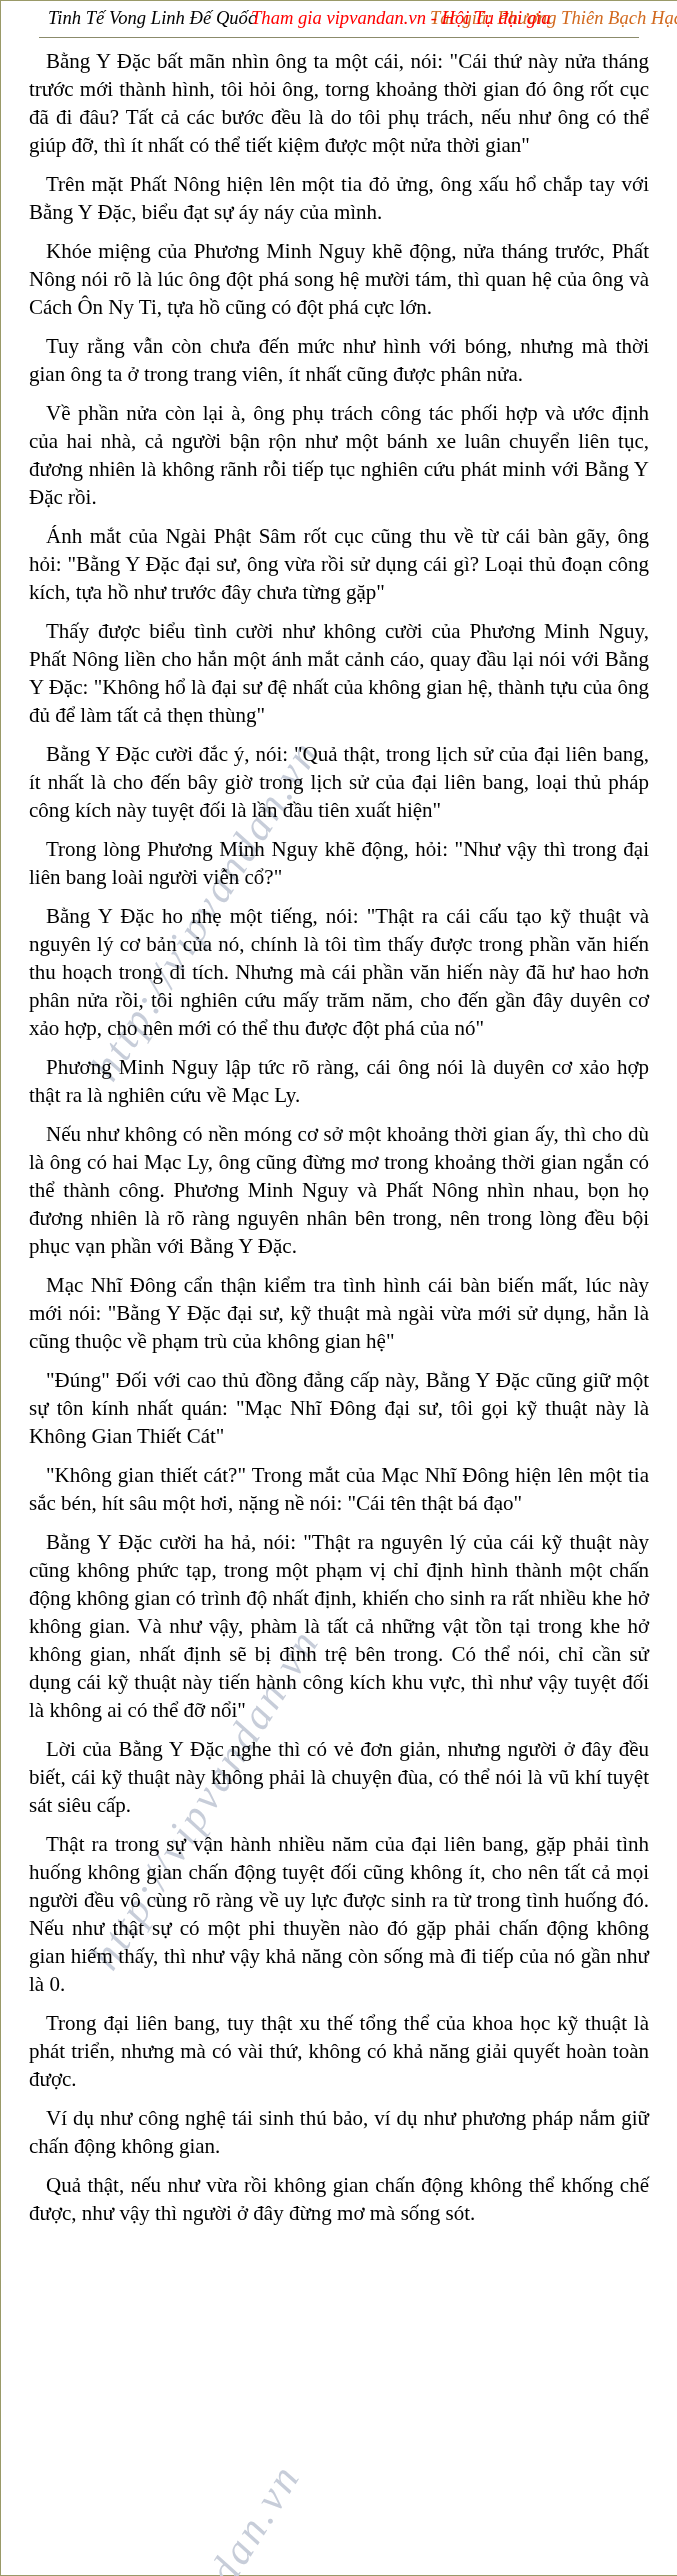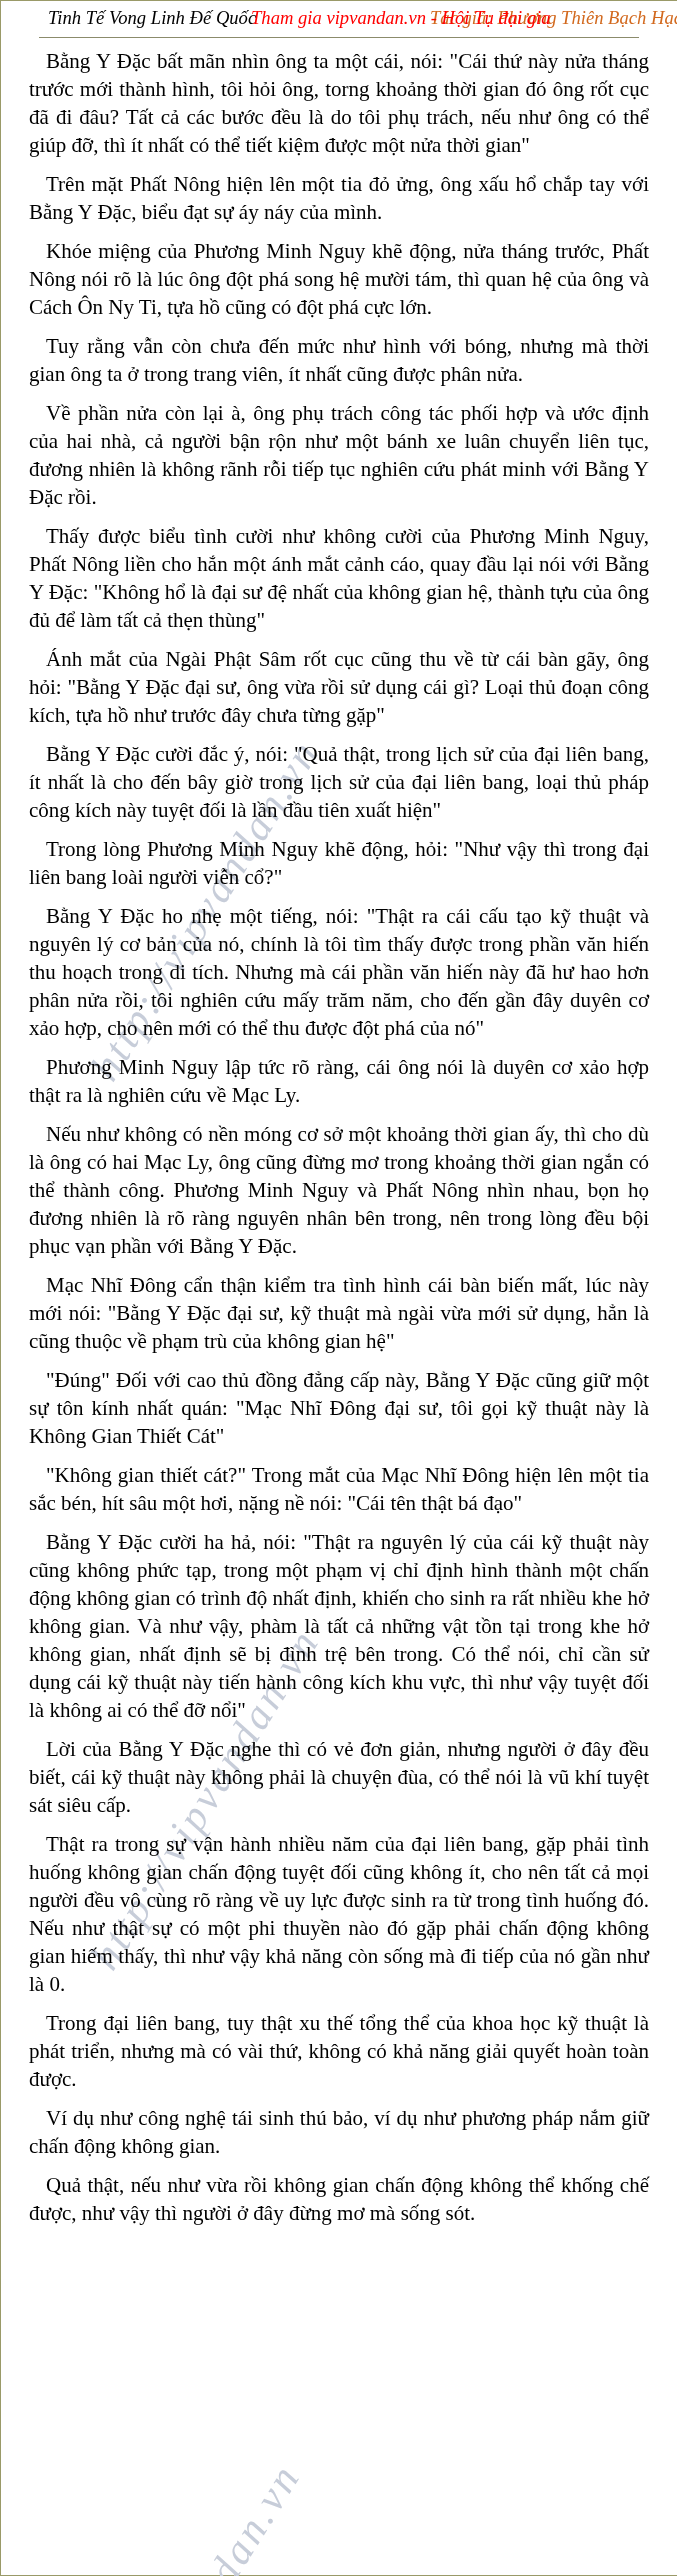--- a/index.html
+++ b/index.html
@@ -63,22 +63,22 @@
     <span class="h-text h-promo" style="color: rgb(255, 0, 0);">Tham gia vipvandan.vn - Hội Tụ đại gia</span>
     <div class="rule"></div>
   </div>
 
   <div class="content">
       <p>Bằng Y Đặc bất mãn nhìn ông ta một cái, nói: "Cái thứ này nửa tháng trước mới thành hình, tôi hỏi ông, torng khoảng thời gian đó ông rốt cục đã đi đâu? Tất cả các bước đều là do tôi phụ trách, nếu như ông có thể giúp đỡ, thì ít nhất có thể tiết kiệm được một nửa thời gian"</p>
       <p>Trên mặt Phất Nông hiện lên một tia đỏ ửng, ông xấu hổ chắp tay với Bằng Y Đặc, biểu đạt sự áy náy của mình.</p>
       <p>Khóe miệng của Phương Minh Nguy khẽ động, nửa tháng trước, Phất Nông nói rõ là lúc ông đột phá song hệ mười tám, thì quan hệ của ông và Cách Ôn Ny Ti, tựa hồ cũng có đột phá cực lớn.</p>
       <p>Tuy rằng vẫn còn chưa đến mức như hình với bóng, nhưng mà thời gian ông ta ở trong trang viên, ít nhất cũng được phân nửa.</p>
       <p>Về phần nửa còn lại à, ông phụ trách công tác phối hợp và ước định của hai nhà, cả người bận rộn như một bánh xe luân chuyển liên tục, đương nhiên là không rãnh rỗi tiếp tục nghiên cứu phát minh với Bằng Y Đặc rồi.</p>
+      <p>Ánh mắt của Ngài Phật Sâm rốt cục cũng thu về từ cái bàn gãy, ông hỏi: "Bằng Y Đặc đại sư, ông vừa rồi sử dụng cái gì? Loại thủ đoạn công kích, tựa hồ như trước đây chưa từng gặp"</p>
       <p>Thấy được biểu tình cười như không cười của Phương Minh Nguy, Phất Nông liền cho hắn một ánh mắt cảnh cáo, quay đầu lại nói với Bằng Y Đặc: "Không hổ là đại sư đệ nhất của không gian hệ, thành tựu của ông đủ để làm tất cả thẹn thùng"</p>
-      <p>Ánh mắt của Ngài Phật Sâm rốt cục cũng thu về từ cái bàn gãy, ông hỏi: "Bằng Y Đặc đại sư, ông vừa rồi sử dụng cái gì? Loại thủ đoạn công kích, tựa hồ như trước đây chưa từng gặp"</p>
       <p>Bằng Y Đặc cười đắc ý, nói: "Quả thật, trong lịch sử của đại liên bang, ít nhất là cho đến bây giờ trong lịch sử của đại liên bang, loại thủ pháp công kích này tuyệt đối là lần đầu tiên xuất hiện"</p>
       <p>Trong lòng Phương Minh Nguy khẽ động, hỏi: "Như vậy thì trong đại liên bang loài người viễn cổ?"</p>
       <p>Bằng Y Đặc ho nhẹ một tiếng, nói: "Thật ra cái cấu tạo kỹ thuật và nguyên lý cơ bản của nó, chính là tôi tìm thấy được trong phần văn hiến thu hoạch trong di tích. Nhưng mà cái phần văn hiến này đã hư hao hơn phân nửa rồi, tôi nghiên cứu mấy trăm năm, cho đến gần đây duyên cơ xảo hợp, cho nên mới có thể thu được đột phá của nó"</p>
       <p>Phương Minh Nguy lập tức rõ ràng, cái ông nói là duyên cơ xảo hợp thật ra là nghiên cứu về Mạc Ly.</p>
       <p>Nếu như không có nền móng cơ sở một khoảng thời gian ấy, thì cho dù là ông có hai Mạc Ly, ông cũng đừng mơ trong khoảng thời gian ngắn có thể thành công. Phương Minh Nguy và Phất Nông nhìn nhau, bọn họ đương nhiên là rõ ràng nguyên nhân bên trong, nên trong lòng đều bội phục vạn phần với Bằng Y Đặc.</p>
       <p>Mạc Nhĩ Đông cẩn thận kiểm tra tình hình cái bàn biến mất, lúc này mới nói: "Bằng Y Đặc đại sư, kỹ thuật mà ngài vừa mới sử dụng, hẳn là cũng thuộc về phạm trù của không gian hệ"</p>
       <p>"Đúng" Đối với cao thủ đồng đẳng cấp này, Bằng Y Đặc cũng giữ một sự tôn kính nhất quán: "Mạc Nhĩ Đông đại sư, tôi gọi kỹ thuật này là Không Gian Thiết Cát"</p>
       <p>"Không gian thiết cát?" Trong mắt của Mạc Nhĩ Đông hiện lên một tia sắc bén, hít sâu một hơi, nặng nề nói: "Cái tên thật bá đạo"</p>
       <p>Bằng Y Đặc cười ha hả, nói: "Thật ra nguyên lý của cái kỹ thuật này cũng không phức tạp, trong một phạm vị chỉ định hình thành một chấn động không gian có trình độ nhất định, khiến cho sinh ra rất nhiều khe hở không gian. Và như vậy, phàm là tất cả những vật tồn tại trong khe hở không gian, nhất định sẽ bị đình trệ bên trong. Có thể nói, chỉ cần sử dụng cái kỹ thuật này tiến hành công kích khu vực, thì như vậy tuyệt đối là không ai có thể đỡ nổi"</p>
       <p>Lời của Bằng Y Đặc nghe thì có vẻ đơn giản, nhưng người ở đây đều biết, cái kỹ thuật này không phải là chuyện đùa, có thể nói là vũ khí tuyệt sát siêu cấp.</p>

